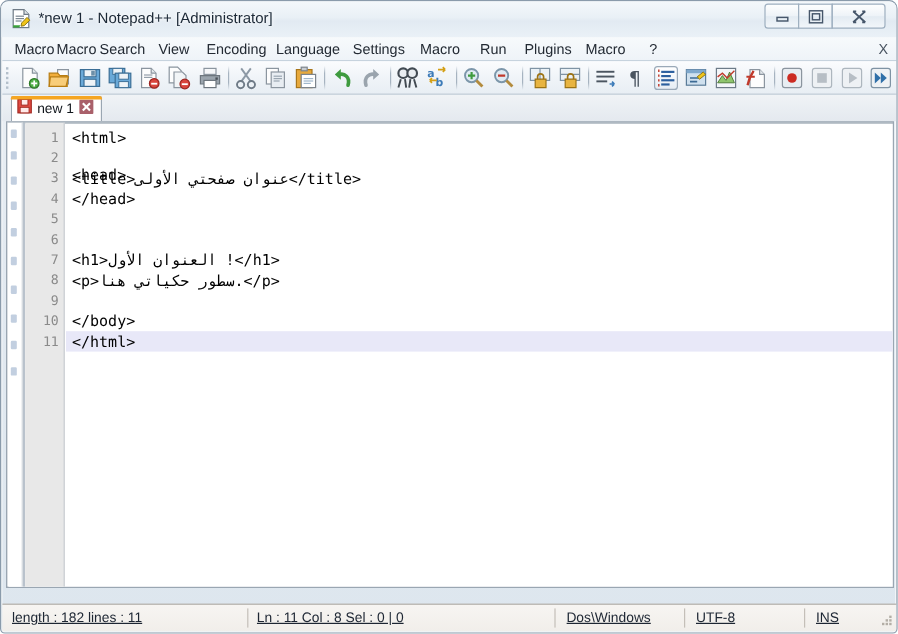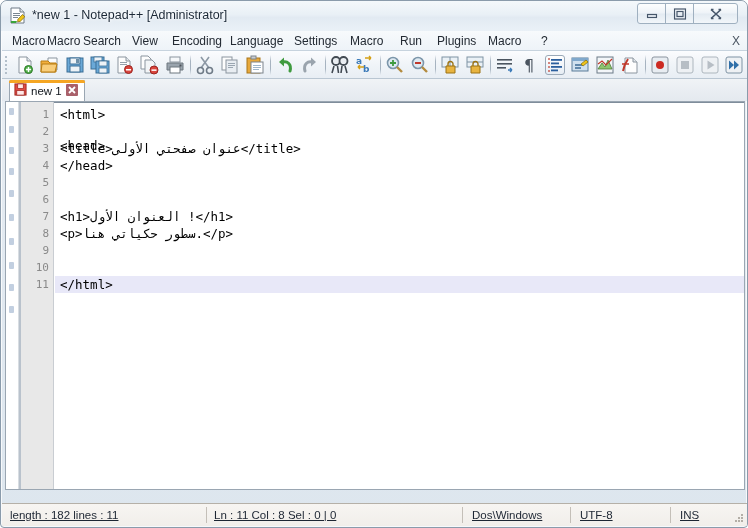--- a/index.html
+++ b/index.html
@@ -537,20 +537,21 @@
 
     <div id="code-area">
       <div class="cline" style="top:4px">&lt;html&gt;</div>
       <div class="cline" style="top:35px">&lt;head&gt;</div>
       <div class="cline" style="top:38px">&lt;title&gt;عنوان صفحتي الأولى&lt;/title&gt;</div>
       <div class="cline" style="top:55px">&lt;/head&gt;</div>
       <div class="cline" style="top:89px"></div>
       <div class="cline" style="top:106px">&lt;h1&gt;العنوان الأول !&lt;/h1&gt;</div>
       <div class="cline" style="top:123px">&lt;p&gt;سطور حكياتي هنا.&lt;/p&gt;</div>
       <div class="cline" style="top:140px"></div>
+      <div class="cline" style="top:157px">&lt;/body&gt;</div>
       <div class="cline current" style="top:174px">&lt;/html&gt;</div>
     </div>
   </div>
 
   <div id="statusbar">
     <span class="sb-cell" style="left:8px;width:195px">length : 182   lines : 11</span>
     <span class="sb-div" style="left:204px"></span>
 
     <span class="sb-cell" style="left:212px;width:240px">Ln : 11   Col : 8   Sel : 0 | 0</span>
     <span class="sb-div" style="left:460px"></span>

